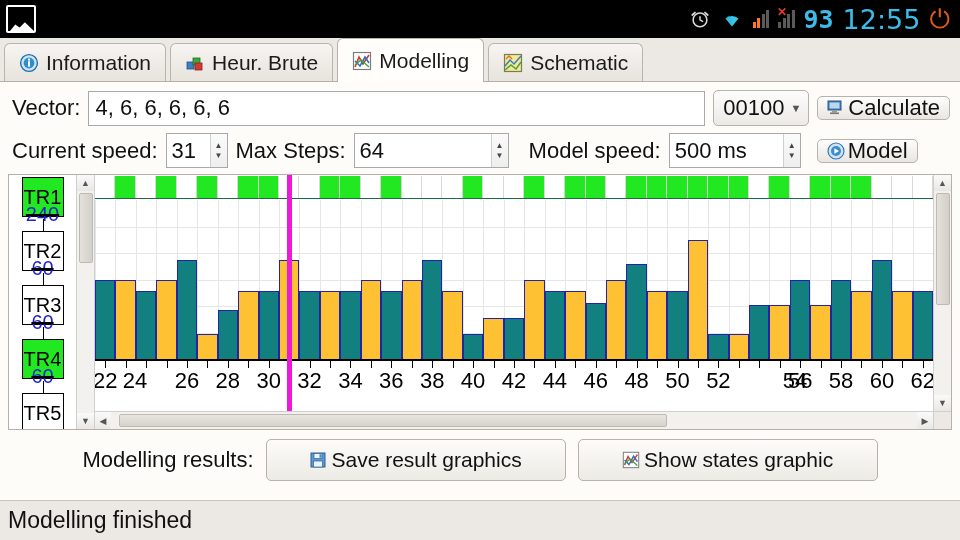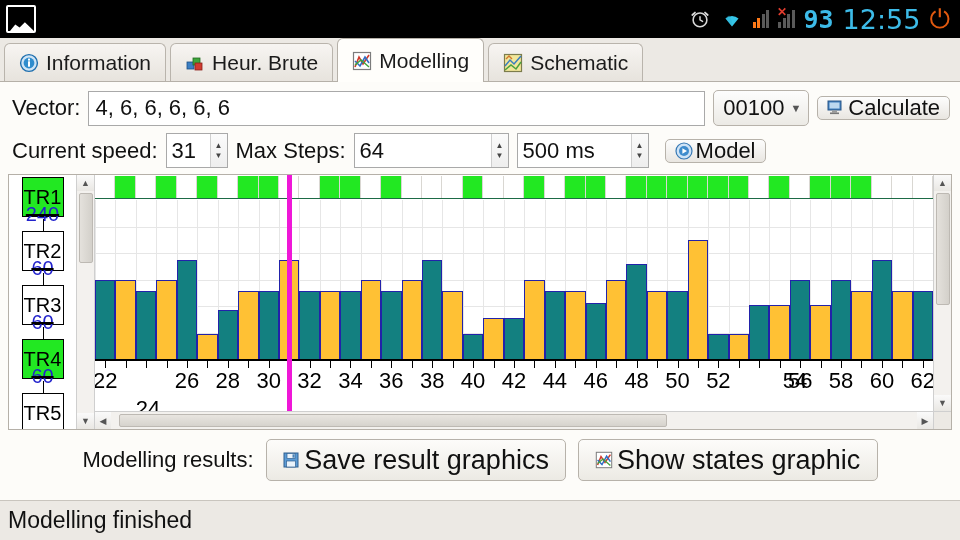--- a/index.html
+++ b/index.html
@@ -264,21 +264,21 @@
   
   #row-results {
     display: flex; align-items: center; justify-content: center;
     gap: 12px; margin-top: 9px; padding: 0 10px;
   }
   .bigbtn {
     height: 42px; min-width: 300px;
     border: 1px solid #b7b2aa; border-radius: 5px;
     background: linear-gradient(#fdfcfa, #eceae4);
     display: flex; align-items: center; justify-content: center; gap: 4px;
-    font-size: 27px; color: #111; cursor: pointer; padding: 0 12px;
+    font-size: 21px; color: #111; cursor: pointer; padding: 0 12px;
   }
 
   
   #bottombar {
     position: absolute; left: 0; bottom: 0; width: 960px; height: 40px;
     background: #ece9e4; border-top: 1px solid #c9c5be;
     display: flex; align-items: center; padding-left: 8px;
     font-size: 23px; color: #111;
   }
 </style>
@@ -388,20 +388,21 @@
         </span>
     </div>
     <span class="lbl">Max Steps:</span>
     <div class="spinbox" style="width:155px">
       <span class="val">64</span>
       <span class="arrows">
           <span>▲</span>
           <span>▼</span>
         </span>
     </div>
+    <span class="lbl" style="margin-left:12px">Model speed:</span>
     <div class="spinbox" style="width:132px">
       <span class="val">500 ms</span>
       <span class="arrows">
           <span>▲</span>
           <span>▼</span>
         </span>
     </div>
     <div class="btn" style="margin-left:8px">
       <svg class="btnicon" viewBox="0 0 18 18">
         <circle cx="9" cy="9" r="8" fill="#cfe3f6" stroke="#3678b4" stroke-width="1.2"></circle>
@@ -621,21 +622,21 @@
             <div class="tick" style="left: 664.268px;"></div>
             <div class="tick" style="left: 684.707px;"></div>
             <div class="tick" style="left: 705.146px;"></div>
             <div class="tick" style="left: 725.585px;"></div>
             <div class="tick" style="left: 746.024px;"></div>
             <div class="tick" style="left: 766.463px;"></div>
             <div class="tick" style="left: 786.902px;"></div>
             <div class="tick" style="left: 807.341px;"></div>
             <div class="tick" style="left: 827.78px;"></div>
             <div class="tlabel" style="left: 10.2195px;">22</div>
-            <div class="tlabel" style="left: 53px; margin-top: 28px;">24</div>
+            <div class="tlabel" style="left: 40px;">24</div>
             <div class="tlabel" style="left: 91.9756px;">26</div>
             <div class="tlabel" style="left: 132.854px;">28</div>
             <div class="tlabel" style="left: 173.732px;">30</div>
             <div class="tlabel" style="left: 214.61px;">32</div>
             <div class="tlabel" style="left: 255.488px;">34</div>
             <div class="tlabel" style="left: 296.366px;">36</div>
             <div class="tlabel" style="left: 337.244px;">38</div>
             <div class="tlabel" style="left: 378.122px;">40</div>
             <div class="tlabel" style="left: 419px;">42</div>
             <div class="tlabel" style="left: 459.878px;">44</div>

